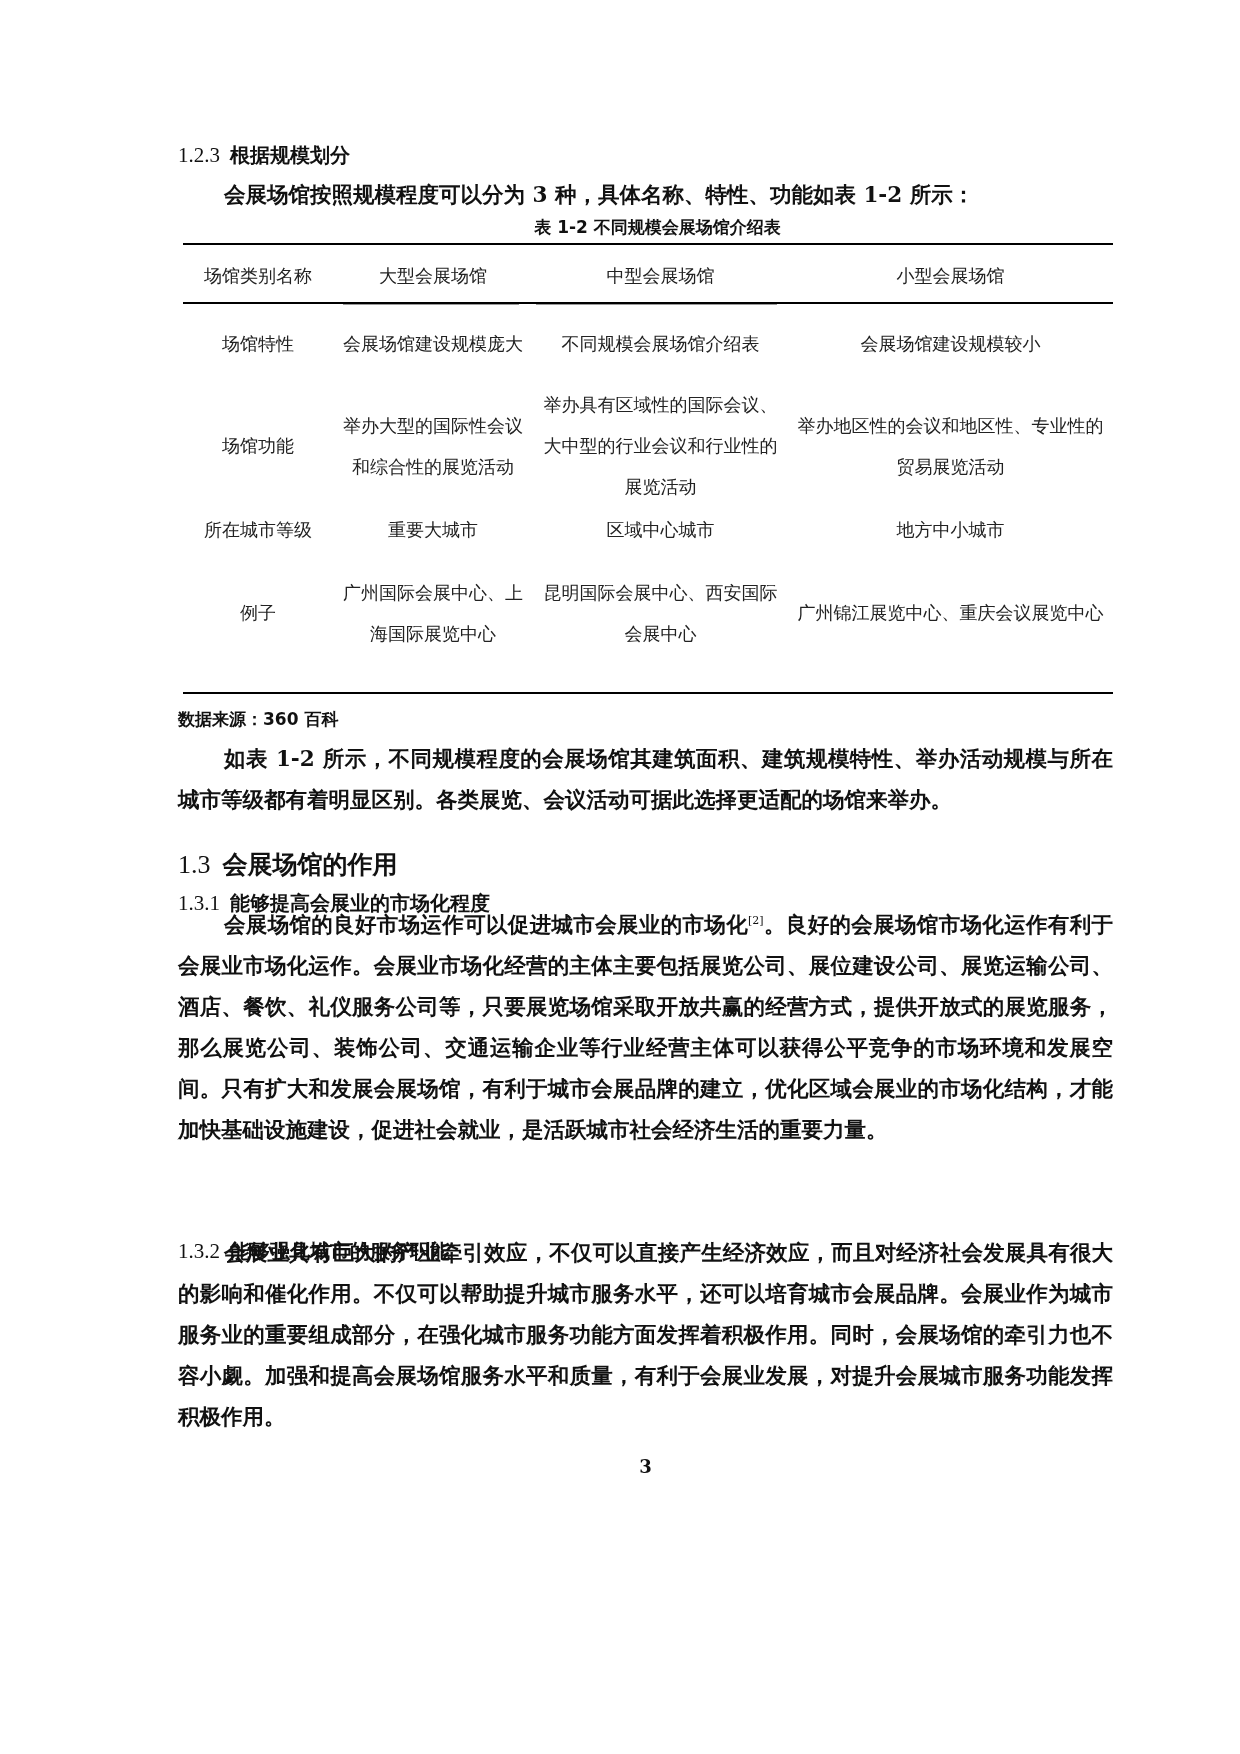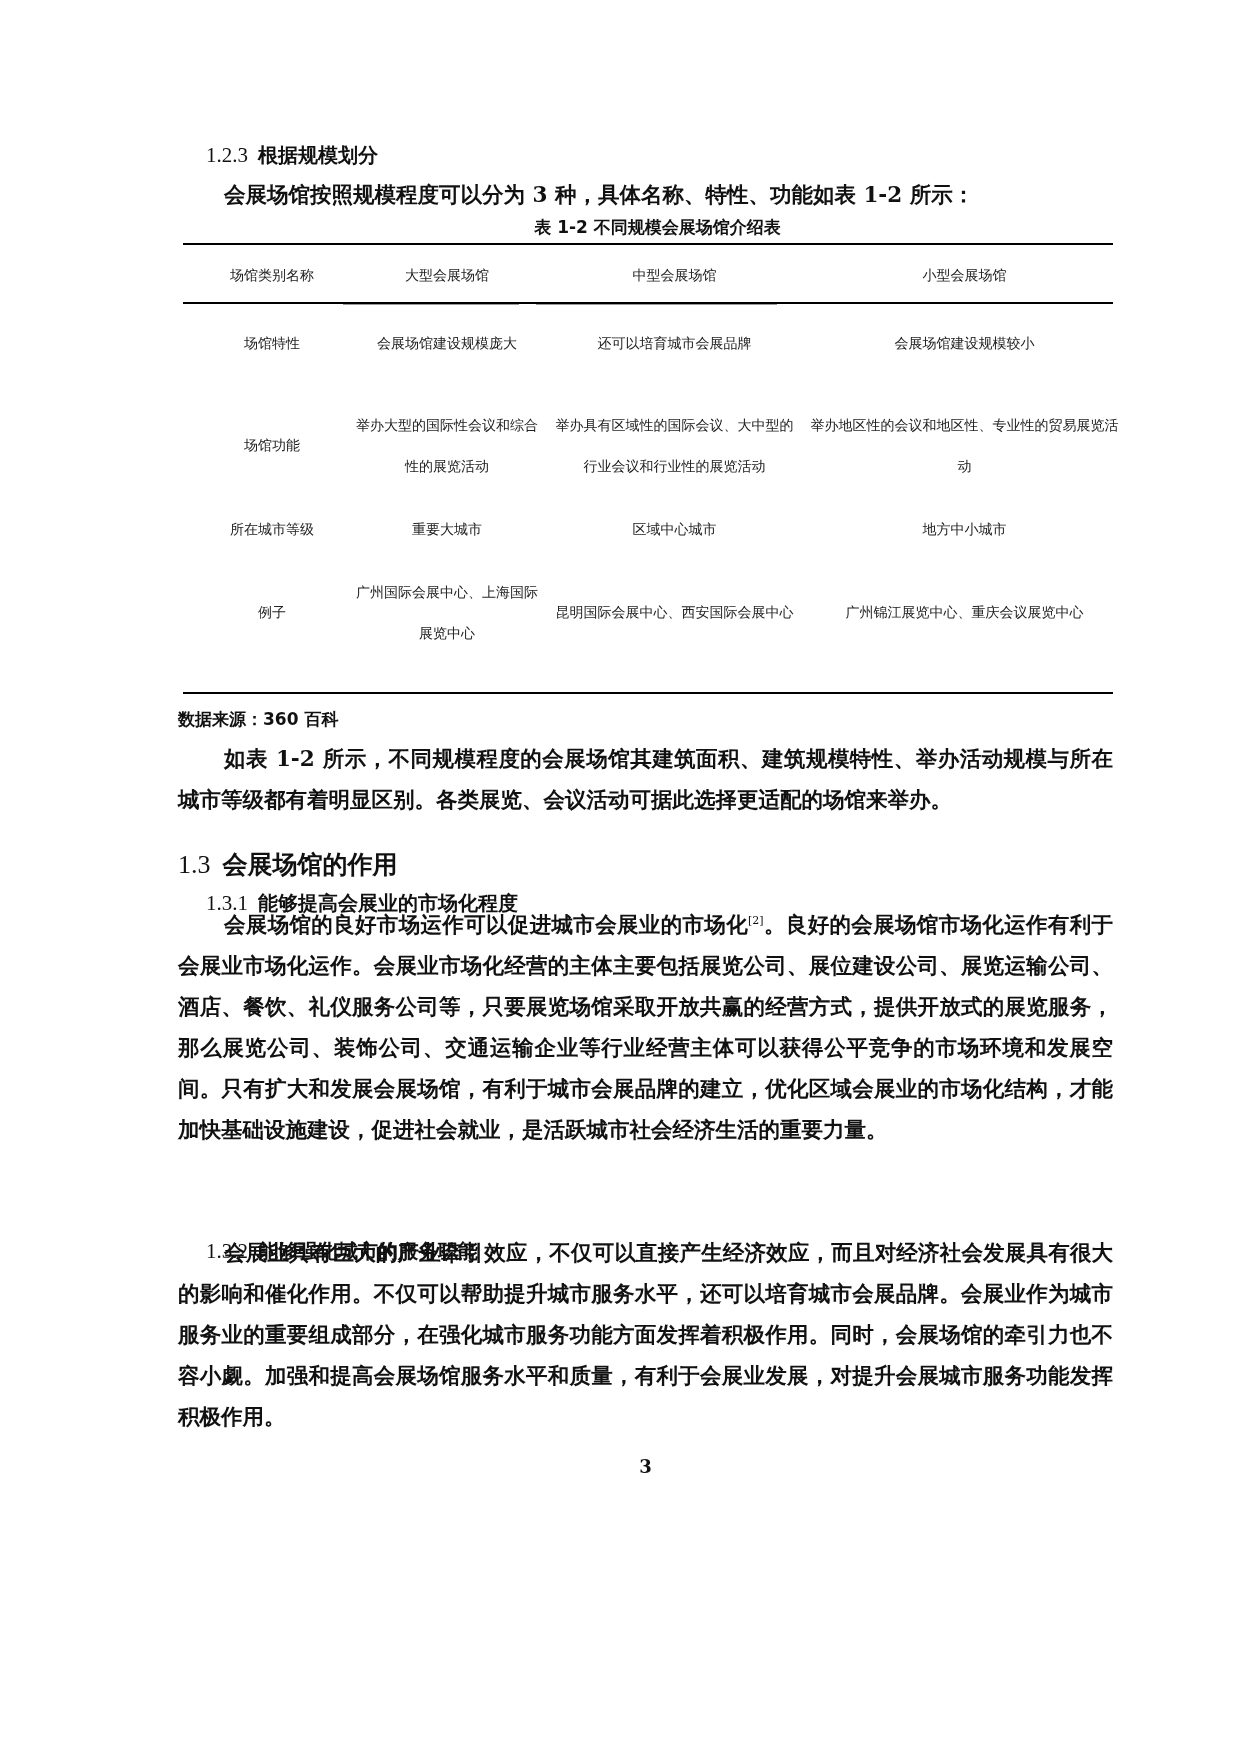--- a/index.html
+++ b/index.html
@@ -4,43 +4,43 @@
   <style>
     html, body { margin: 0; padding: 0; background: #ffffff; }
     body {
       width: 1240px; height: 1754px; position: relative; overflow: hidden;
       font-family: "DejaVu Serif", "Liberation Serif", serif;
       color: #111;
     }
     .page { position: absolute; left: 178px; top: 0; width: 935px; }
     .h3 {
       position: absolute; left: 0; font-size: 20px; font-weight: bold;
-      font-family: "DejaVu Sans", "Liberation Sans", sans-serif; letter-spacing: 0px; margin-left: 28px;
+      font-family: "DejaVu Sans", "Liberation Sans", sans-serif; letter-spacing: 0px;
     }
     .h3 .num { font-family: "Liberation Serif", serif; font-weight: normal; margin-right: 10px; font-size: 21px; }
     .h2 {
       position: absolute; left: 0; font-size: 25px; font-weight: bold;
       font-family: "DejaVu Sans", "Liberation Sans", sans-serif;
       text-align: right;
     }
     .h2 .num { font-family: "Liberation Serif", serif; font-weight: normal; margin-right: 12px; font-size: 26px; }
     .para {
       position: absolute; left: 0; width: 935px; font-size: 21.5px; line-height: 41px;
       text-align: justify; text-indent: 46px; font-weight: bold;
       font-family: "DejaVu Serif", "Liberation Serif", serif;
     }
     .caption {
       position: absolute; left: 12px; width: 935px; text-align: center; font-size: 17px;
       font-weight: bold; font-family: "DejaVu Sans", "Liberation Sans", sans-serif;
     }
     .rule { position: absolute; background: #000; }
     .rule.thin { background: #999; }
     table.data {
-      position: absolute; left: 19px; border-collapse: collapse; table-layout: fixed;
-      font-size: 14px; color: #222; font-family: "DejaVu Sans", "Liberation Sans", sans-serif;
+      position: absolute; left: 5px; border-collapse: collapse; table-layout: fixed;
+      font-size: 18px; color: #222; font-family: "DejaVu Sans", "Liberation Sans", sans-serif;
     }
     table.data td, table.data th {
       text-align: center; vertical-align: middle; padding: 0 6px; font-weight: normal;
       line-height: 41px;
     }
     .source {
       position: absolute; left: 0; font-size: 17px; font-weight: bold;
       font-family: "DejaVu Sans", "Liberation Sans", sans-serif;
     }
     .pagenum {
@@ -78,21 +78,21 @@
         <th>场馆类别名称</th>
         <th>大型会展场馆</th>
         <th>中型会展场馆</th>
         <th>小型会展场馆</th>
       </tr>
     </thead>
     <tbody>
       <tr style="height:82px;">
         <td>场馆特性</td>
         <td>会展场馆建设规模庞大</td>
-        <td>还可以培育城市会展品牌</td>
+        <td>不同规模会展场馆介绍表</td>
         <td>会展场馆建设规模较小</td>
       </tr>
       <tr style="height:123px;">
         <td>场馆功能</td>
         <td>举办大型的国际性会议和综合性的展览活动</td>
         <td>举办具有区域性的国际会议、大中型的行业会议和行业性的展览活动</td>
         <td>举办地区性的会议和地区性、专业性的贸易展览活动</td>
       </tr>
       <tr style="height:44px;">
         <td>所在城市等级</td>

